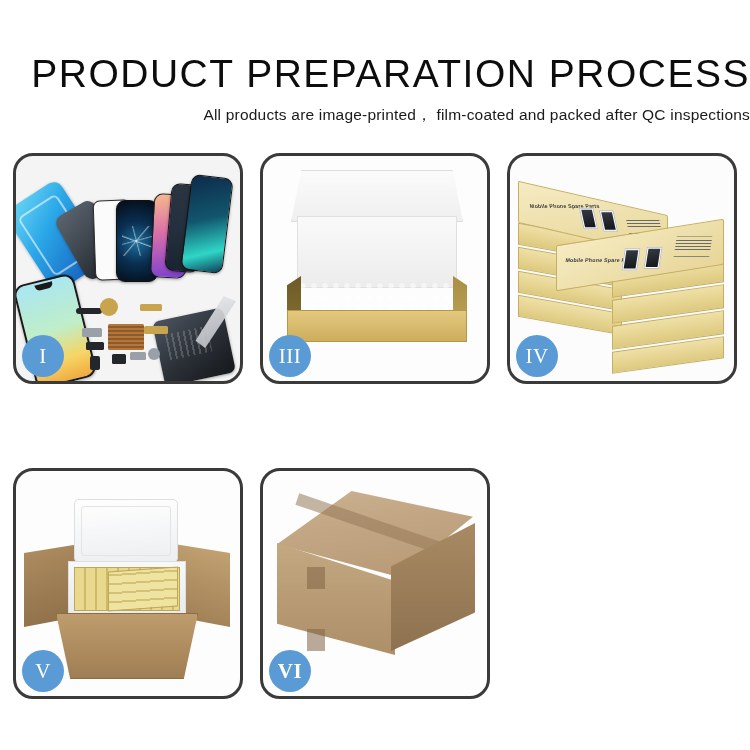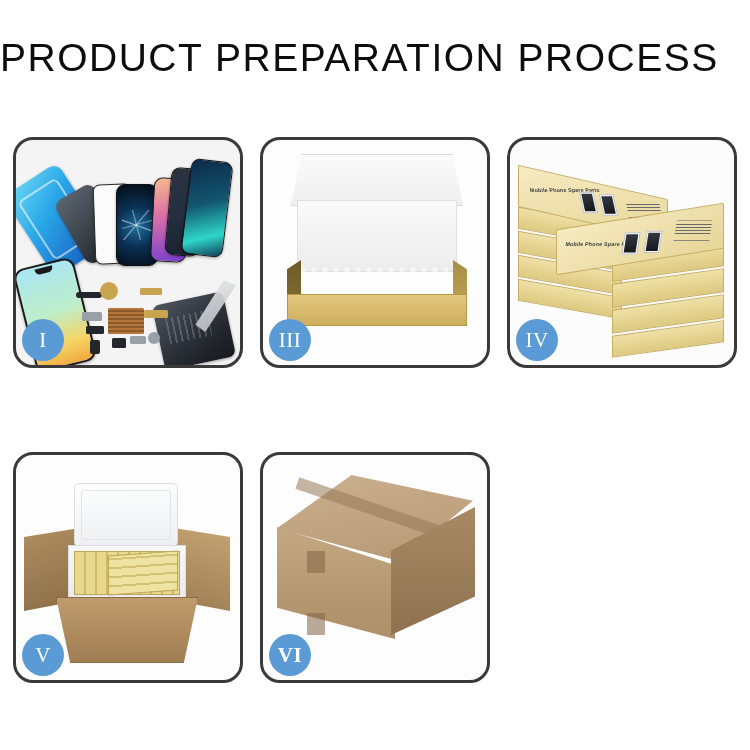--- a/index.html
+++ b/index.html
@@ -5,21 +5,21 @@
   * { box-sizing: border-box; margin: 0; padding: 0; }
   html, body {
     width: 750px; height: 750px;
     background: #ffffff;
     font-family: "Liberation Sans", sans-serif;
     overflow: hidden;
   }
   .page { position: relative; width: 750px; height: 750px; background: #ffffff; }
 
   
-  .header { padding-top: 38px; text-align: left; }
+  .header { padding-top: 38px; text-align: right; margin-top: 16px; }
   .title {
     font-size: 39px;
     font-weight: 400;
     letter-spacing: 1.5px;
     color: #0d0d0d;
     line-height: 1.05;
     font-family: "Liberation Sans", sans-serif;
   }
   .subtitle {
     margin-top: 10px;
@@ -337,20 +337,21 @@
     background: rgba(130,100,70,.55);
   }
 </style>
 </head>
 <body>
 
 <div class="page">
 
   <div class="header">
     <div class="title">PRODUCT PREPARATION PROCESS</div>
+    <div class="subtitle">All products are image-printed， film-coated and packed after QC inspections</div>
   </div>
 
   <div class="grid">
 
     <div class="panel p1">
       <div class="panel-stage">
         <div class="ph ph-blue"></div>
         <div class="ph ph-dark-sm"></div>
         <div class="ph ph-white"></div>
         <div class="ph ph-black-crack"></div>

